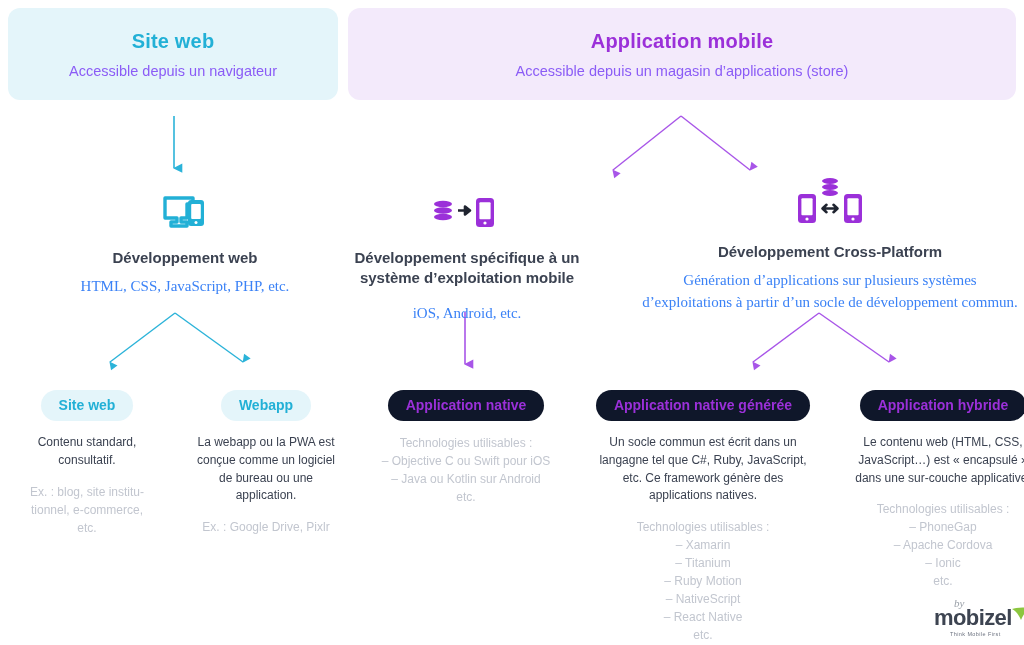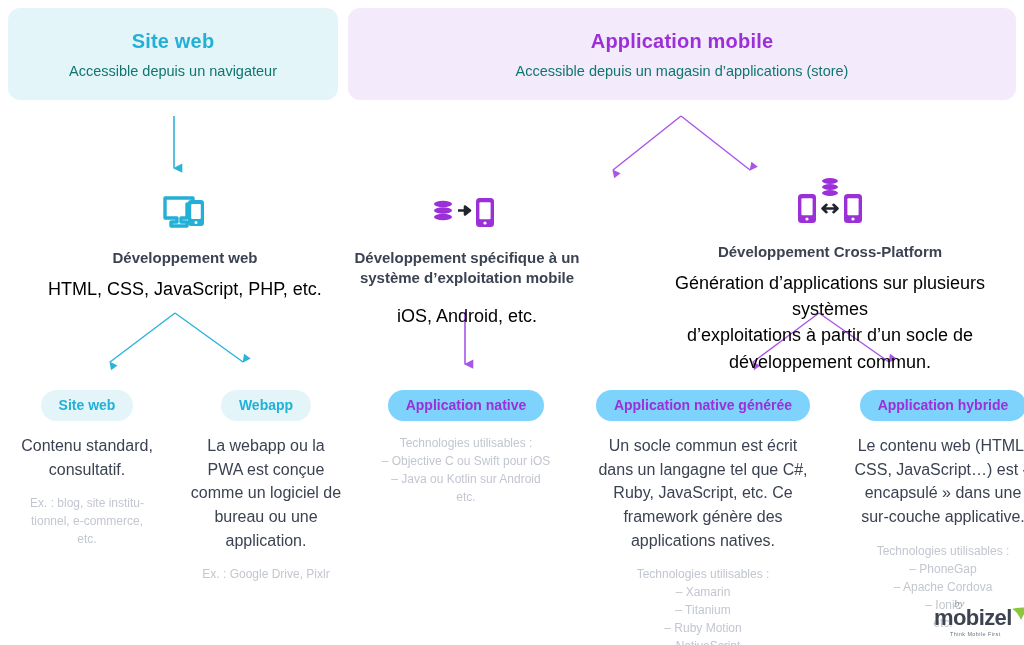--- a/index.html
+++ b/index.html
@@ -28,51 +28,51 @@
     left: 8px; top: 8px; width: 330px; height: 92px;
     background: #e4f5fa;
   }
   .banner-mobile {
     left: 348px; top: 8px; width: 668px; height: 92px;
     background: #f3eafb;
   }
   .banner-title { font-size: 20px; font-weight: bold; letter-spacing: .2px; }
   .banner-title.cyan { color: #22b0d6; }
   .banner-title.purple { color: #9b30d9; }
-  .banner-sub { font-size: 14.5px; color: #0f766e; margin-top: 10px; }
+  .banner-sub { font-size: 14.5px; color: #8b5cf6; margin-top: 10px; }
 
   
   .node { position: absolute; text-align: center; }
   .node-icon { height: 52px; display: flex; align-items: flex-end; justify-content: center; }
   .node-title {
     font-size: 15px; font-weight: bold; color: #3b4251;
     margin-top: 14px; line-height: 1.35;
   }
   .node-desc {
-    font-size: 18px; color: #000000; margin-top: 8px; line-height: 1.45;
+    font-size: 15px; color: #3b82f6; margin-top: 8px; line-height: 1.45; font-family: Liberation Serif, serif;
   }
   .node-desc.spaced { margin-top: 14px; }
 
   #node-web      { left: 44px;  top: 182px; width: 282px; }
   #node-specific { left: 342px; top: 182px; width: 250px; }
   #node-cross    { left: 636px; top: 176px; width: 388px; }
 
   
   .leaf { position: absolute; text-align: center; }
   .pill {
     display: inline-block;
     border-radius: 16px;
     padding: 7px 18px 8px;
     font-size: 14px; font-weight: bold;
     white-space: nowrap;
   }
   .pill.cyan   { background: #e4f5fa; color: #22b0d6; }
-  .pill.purple { background: #7dd3fc; color: #9b30d9; }
+  .pill.purple { background: #0f172a; color: #9b30d9; }
   .leaf-body {
-    font-size: 16px; color: #3b4251; line-height: 1.48; margin-top: 13px;
+    font-size: 12px; color: #3b4251; line-height: 1.48; margin-top: 13px;
   }
   .leaf-body + .leaf-body { margin-top: 11px; }
   .leaf-note {
     font-size: 12px; color: #c2c6cf; line-height: 1.5; margin-top: 13px;
     white-space: pre-line;
   }
 
   #leaf-siteweb  { left: 14px;  top: 390px; width: 146px; }
   #leaf-webapp   { left: 190px; top: 390px; width: 152px; }
   #leaf-native   { left: 366px; top: 390px; width: 200px; }

